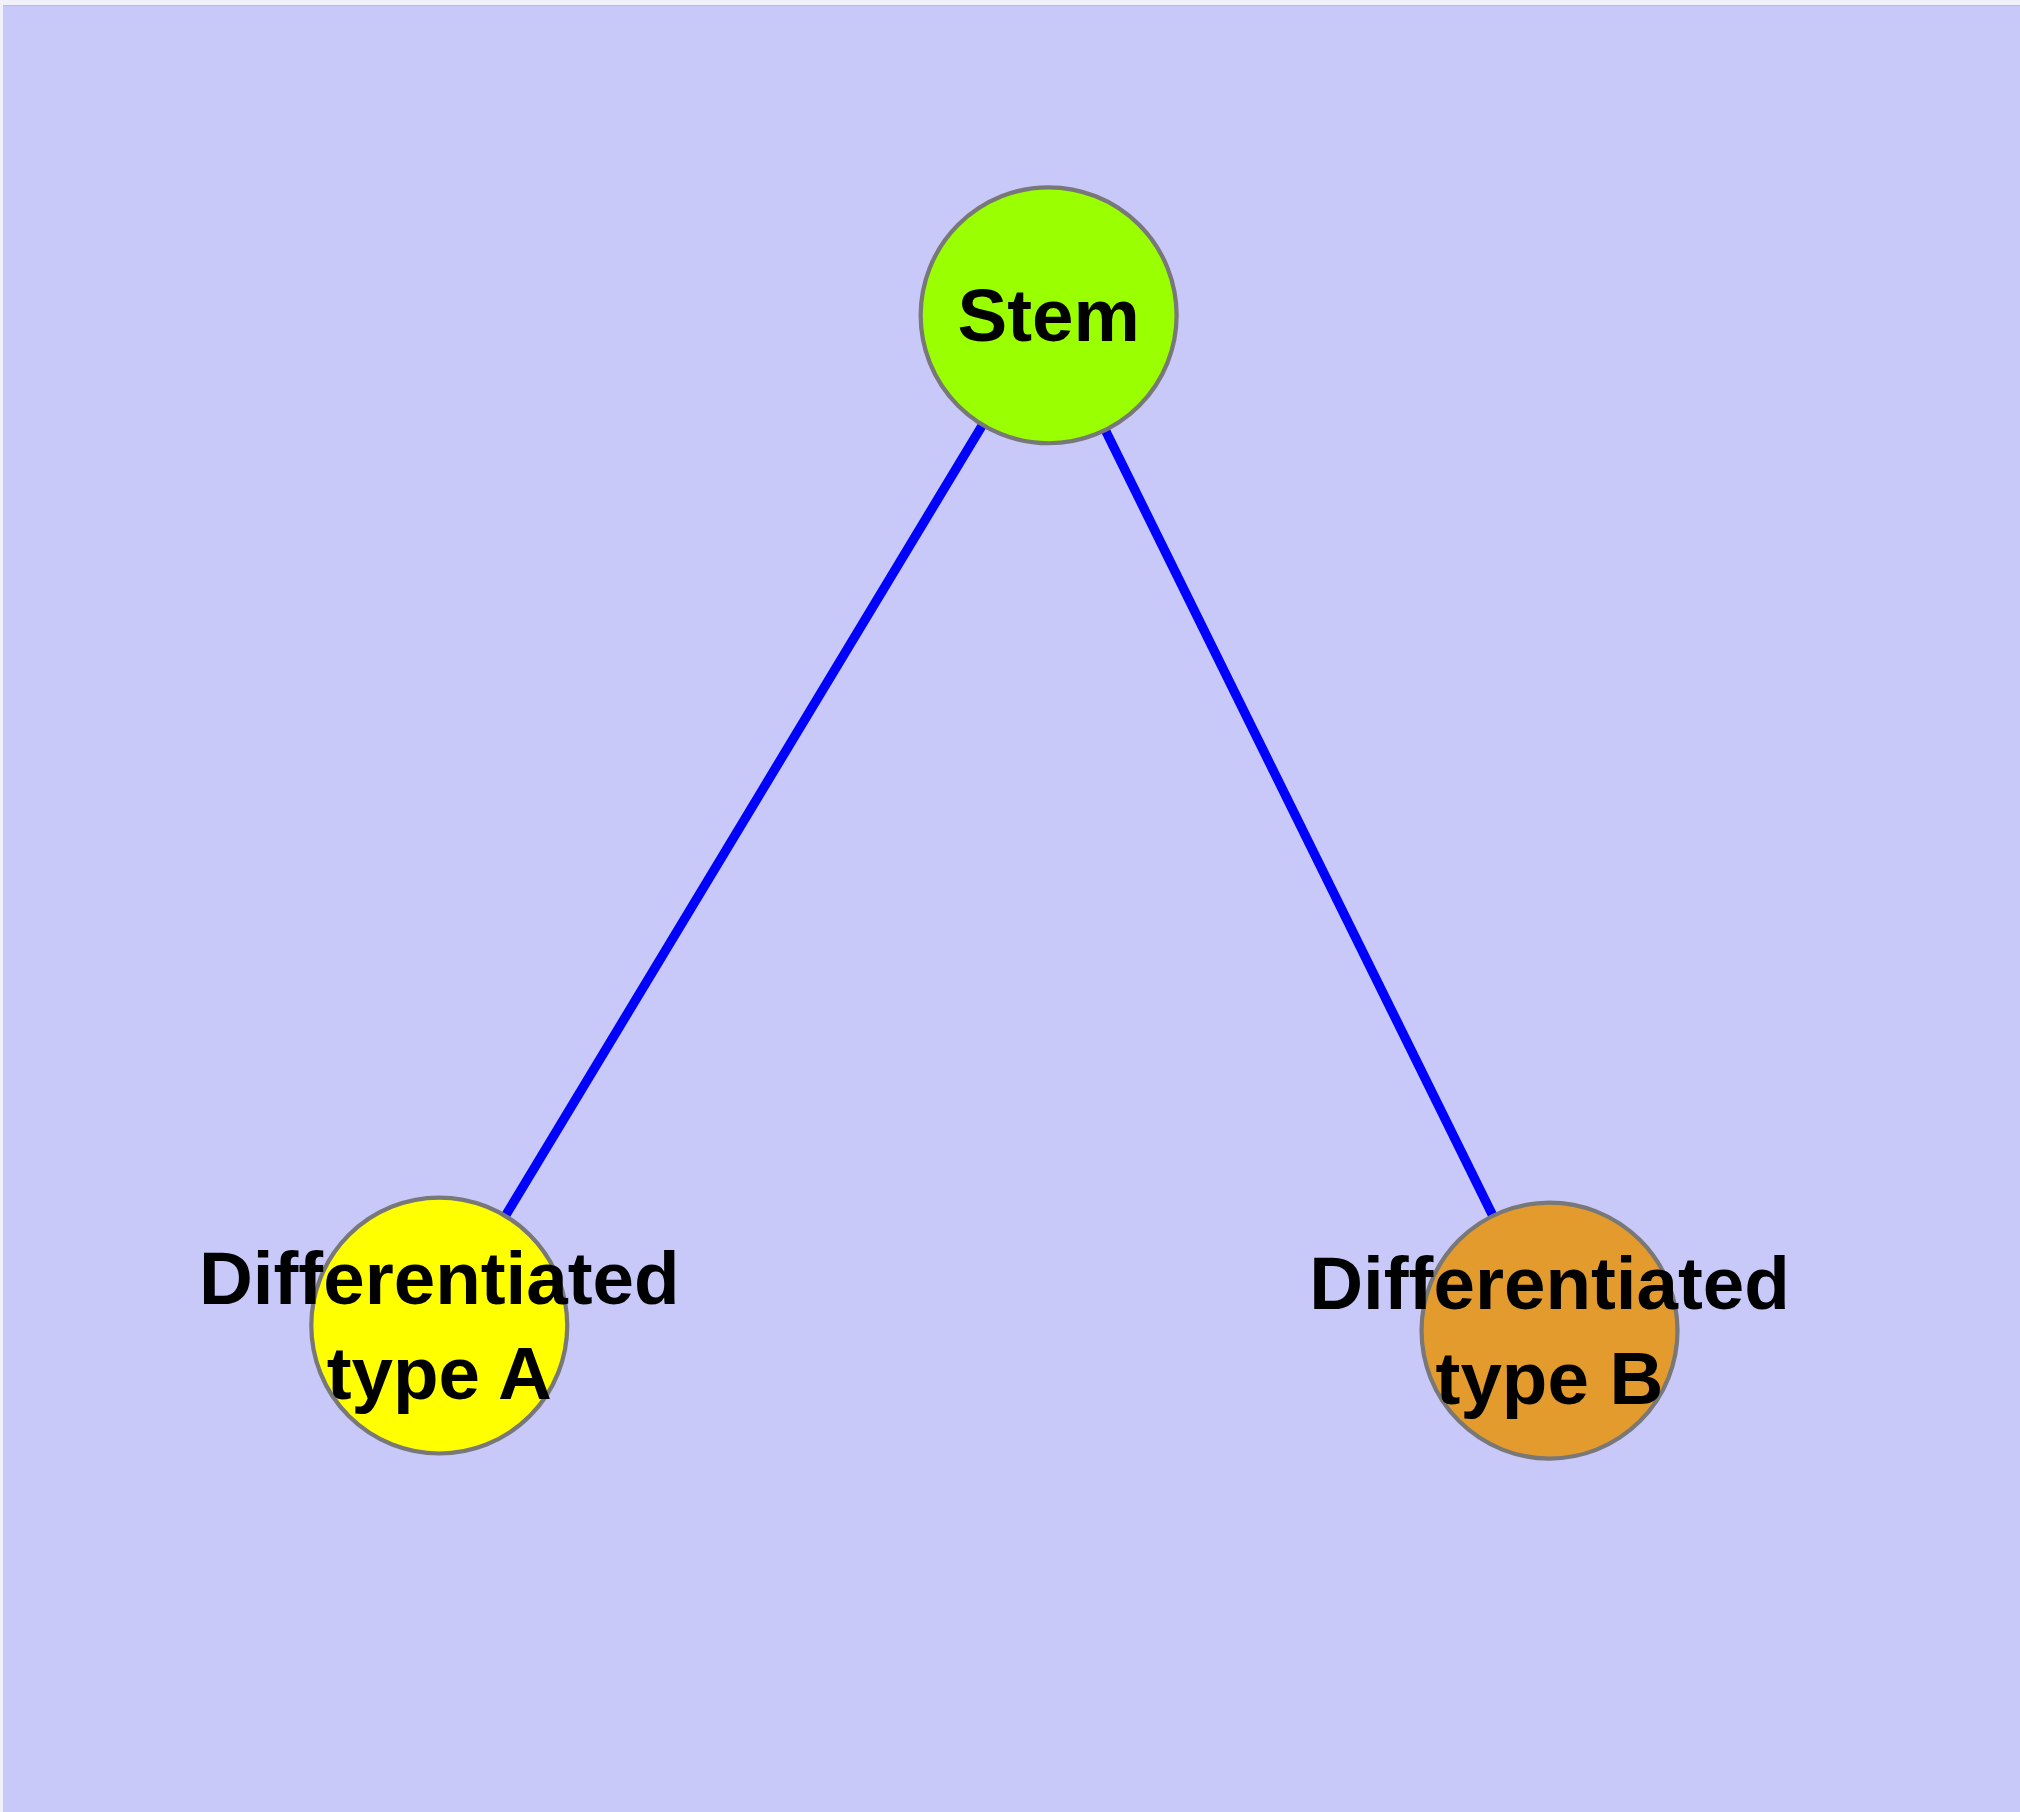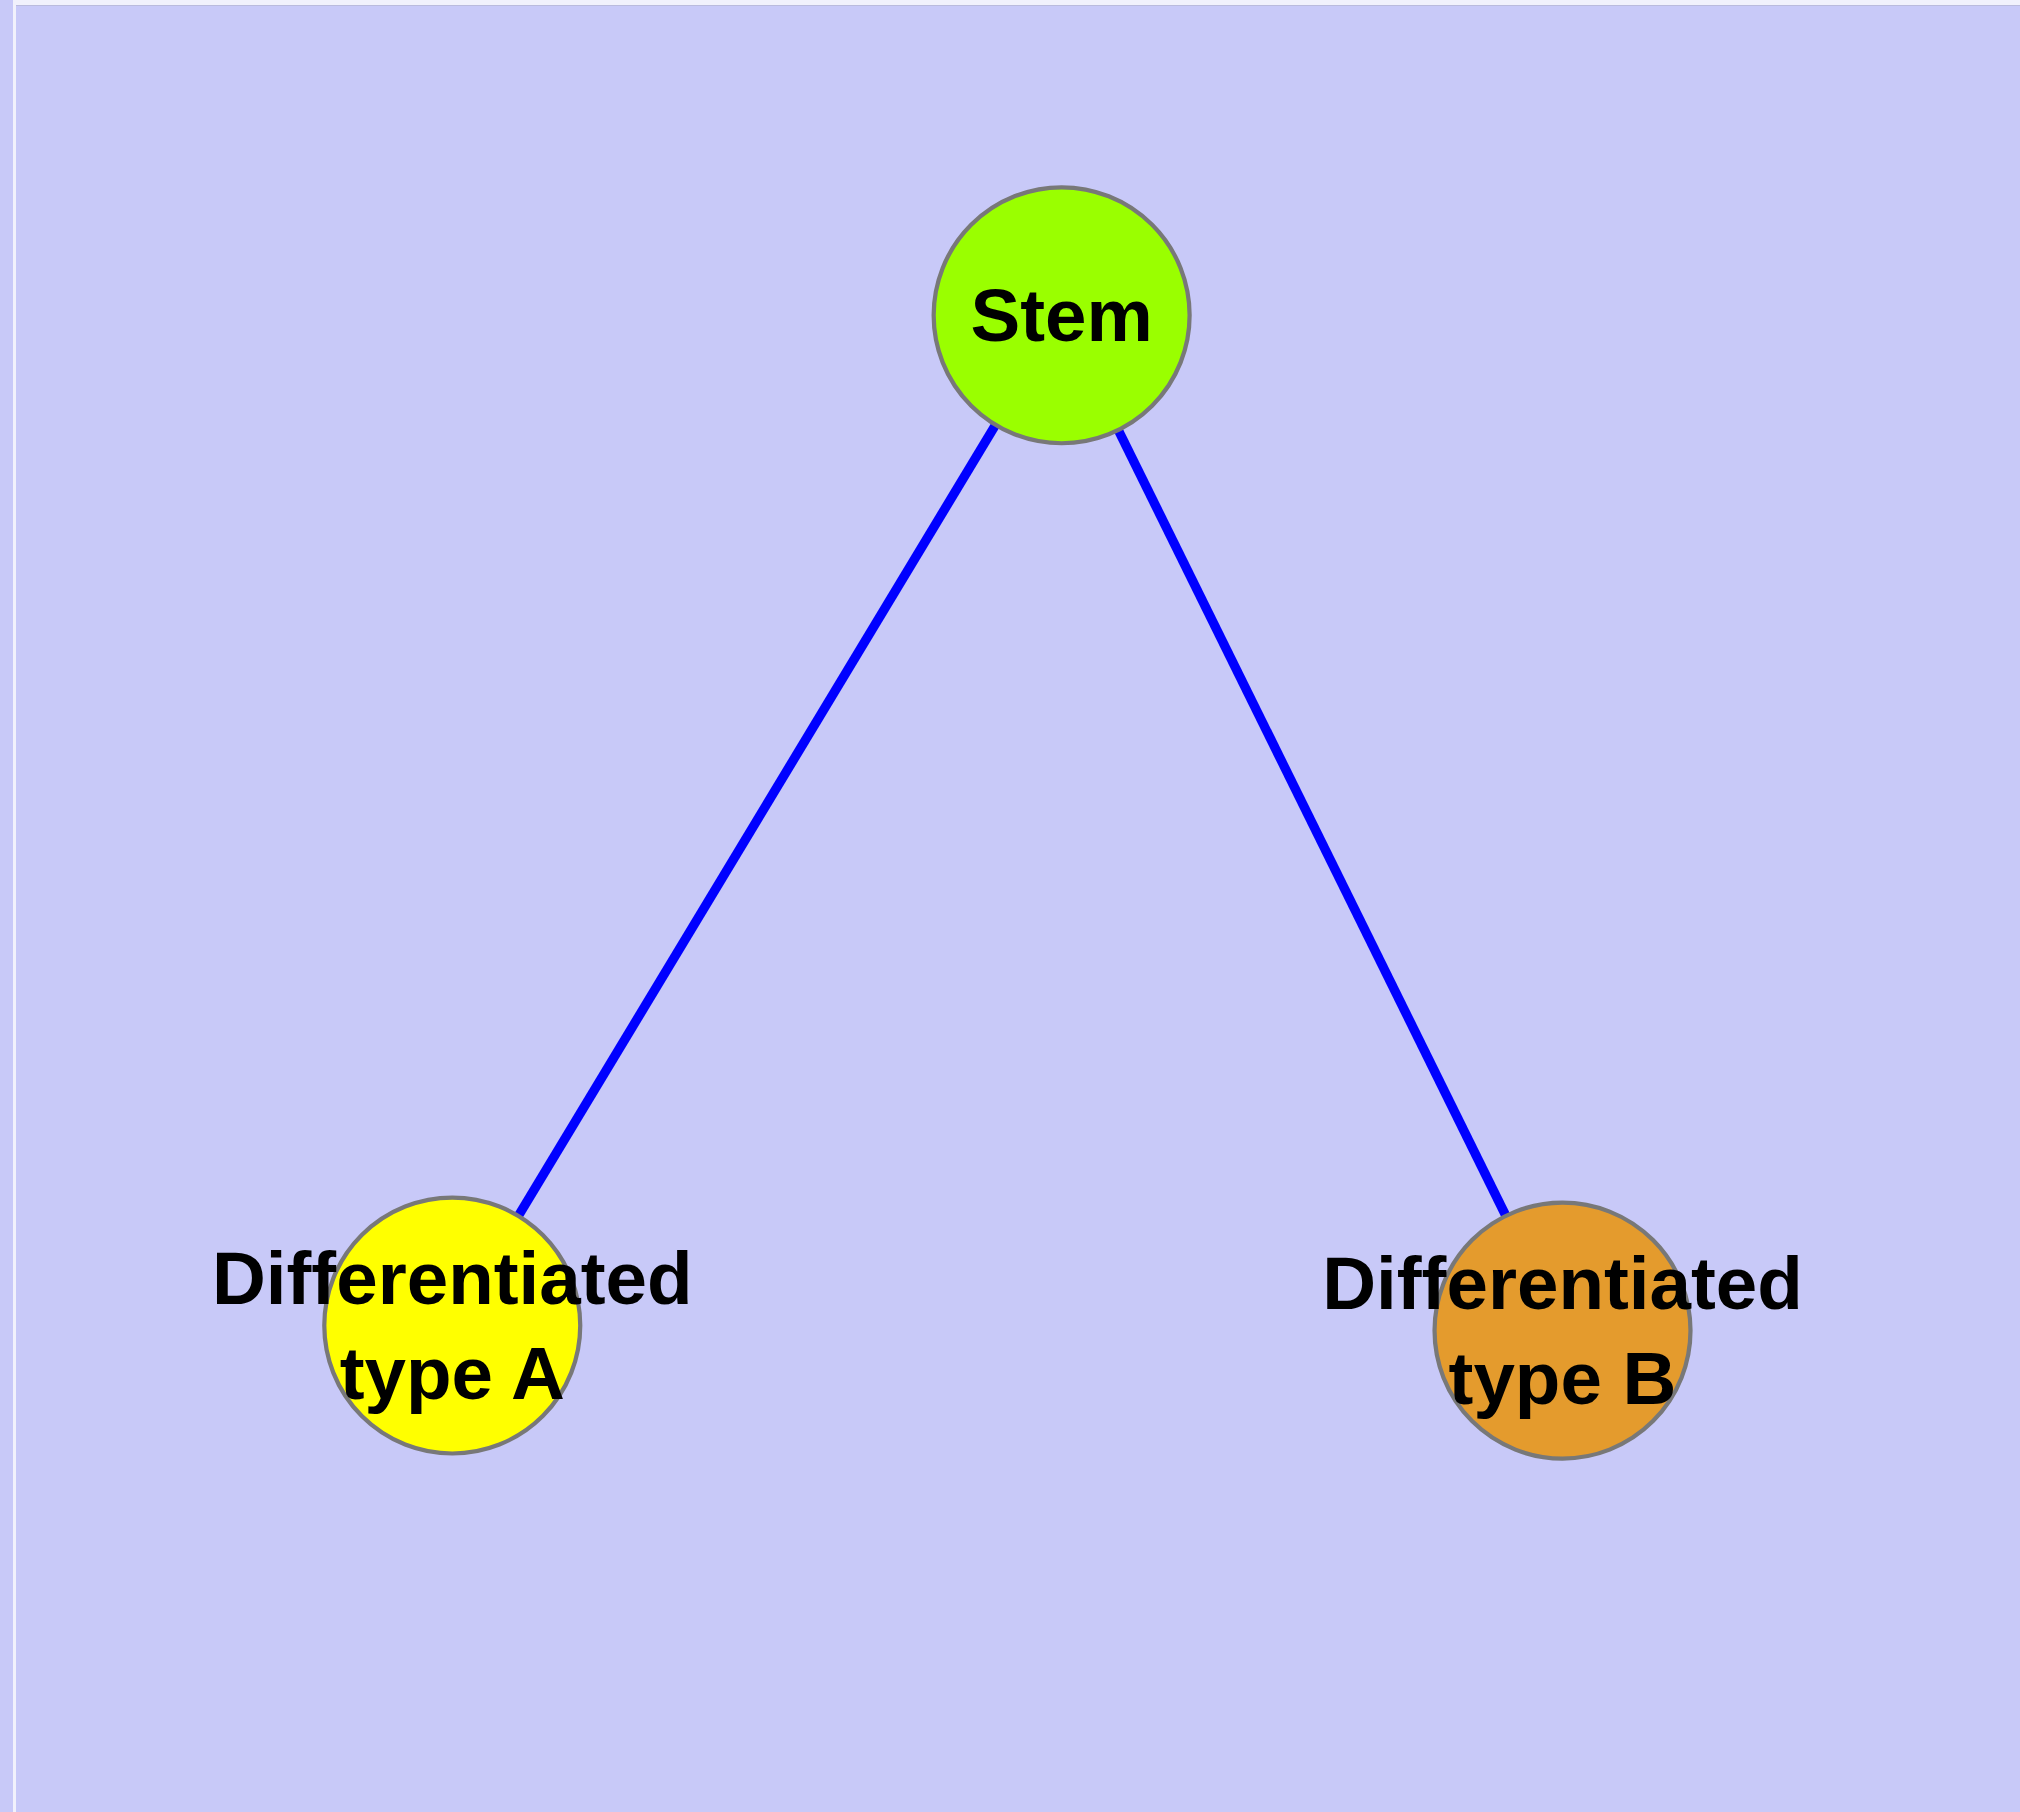--- a/index.html
+++ b/index.html
@@ -9,21 +9,20 @@
   body {
     width: 2021px;
     height: 1812px;
     overflow: hidden;
     position: relative;
     font-family: "Liberation Sans", sans-serif;
   }
   #canvas {
     position: absolute;
     inset: 0;
-    margin-left: 13px;
   }
   #graph-svg {
     position: absolute;
     top: 0;
     left: 0;
   }
   .edge-line {
     fill: none;
     stroke-linecap: butt;
   }

